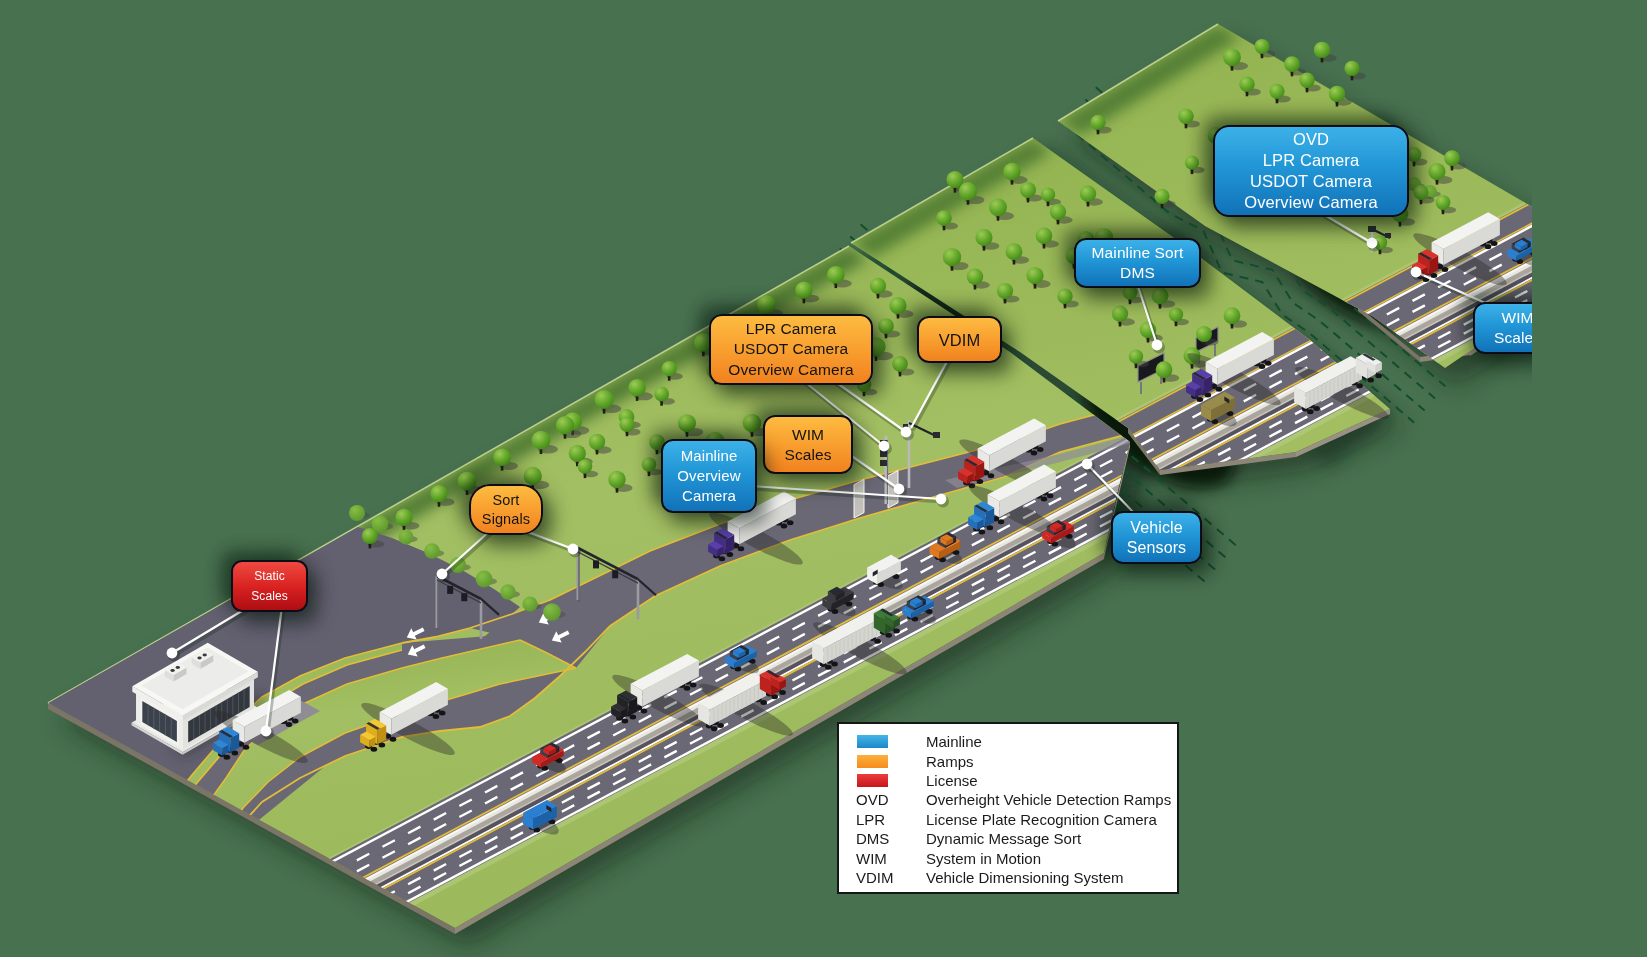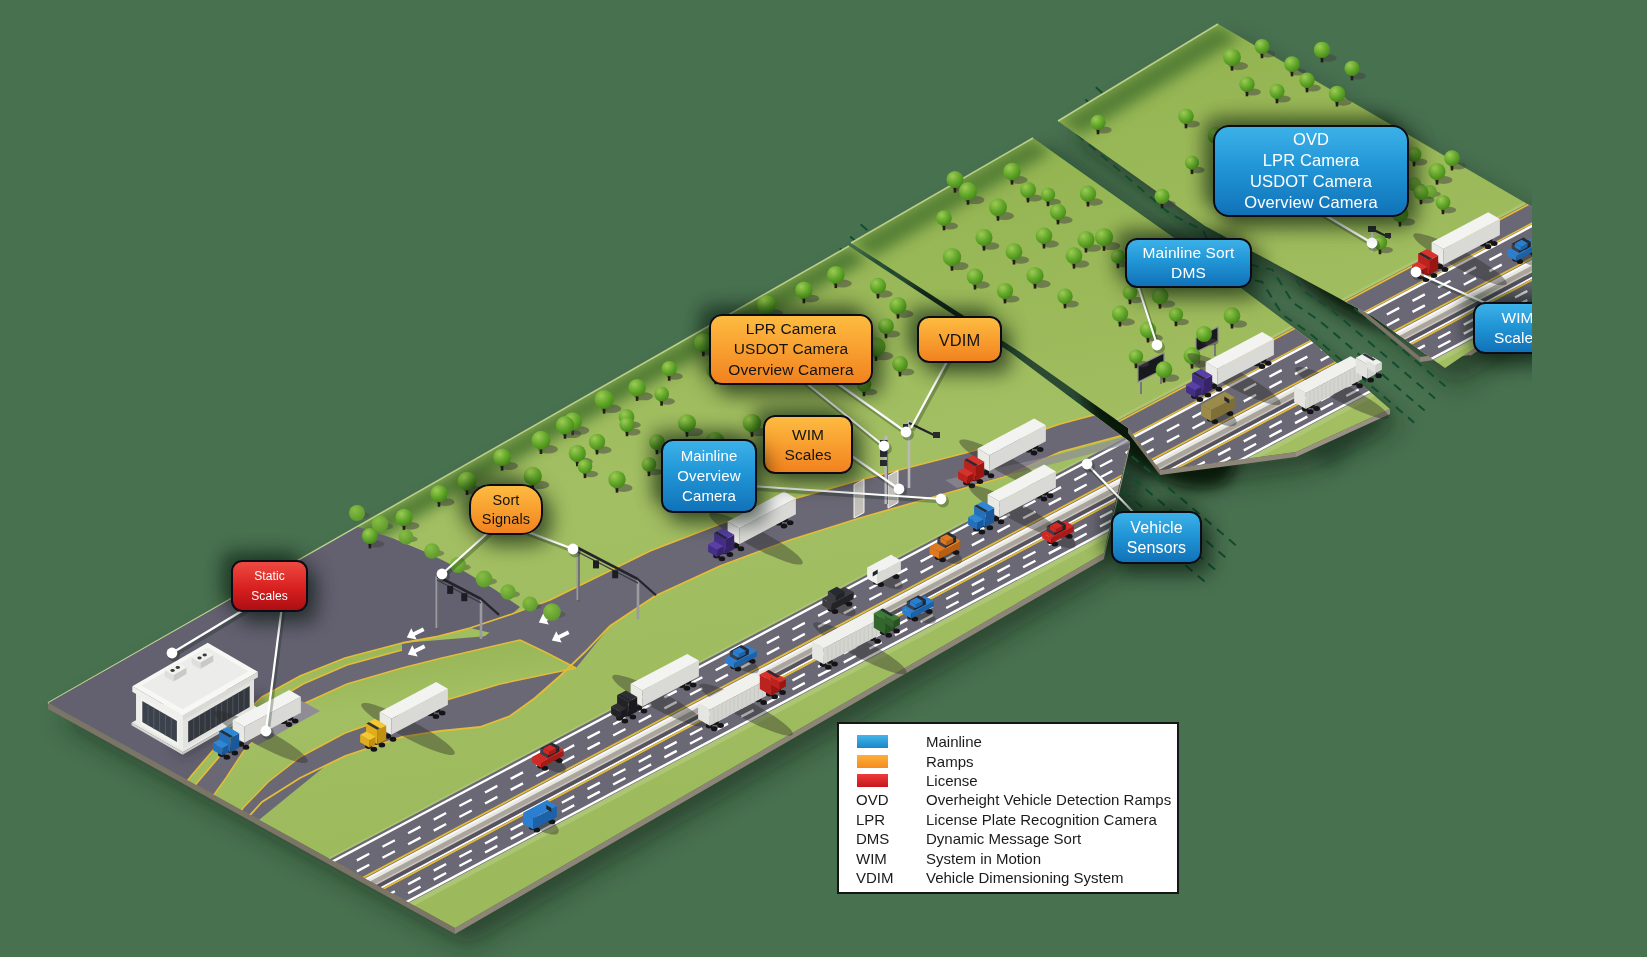--- a/index.html
+++ b/index.html
@@ -1054,21 +1054,21 @@
         <circle cx="1089" cy="466.5" r="6" fill="#0e2414" opacity="0.3"></circle>
         <circle cx="1087" cy="464" r="5.4" fill="#ffffff"></circle>
 </g>
 </svg>
 <div class="callout blue" style="left:1213px;top:125px;width:192px;height:88px;font-size:16.5px;line-height:21px;border-radius:16px">
       <span class="callout-text">OVD
 LPR Camera
 USDOT Camera
 Overview Camera</span>
     </div>
-    <div class="callout blue" style="left:1125px;top:238px;width:123px;height:46px;font-size:15.5px;line-height:20px;border-radius:12px">
+    <div class="callout blue" style="left:1074px;top:238px;width:123px;height:46px;font-size:15.5px;line-height:20px;border-radius:12px">
       <span class="callout-text">Mainline Sort
 DMS</span>
     </div>
     <div class="callout blue" style="left:1473px;top:302px;width:85px;height:48px;font-size:15.5px;line-height:20px;border-radius:12px">
       <span class="callout-text">WIM
 Scales</span>
     </div>
     <div class="callout orange" style="left:709px;top:314px;width:160px;height:67px;font-size:15.5px;line-height:20.5px;border-radius:13px">
       <span class="callout-text">LPR Camera
 USDOT Camera

